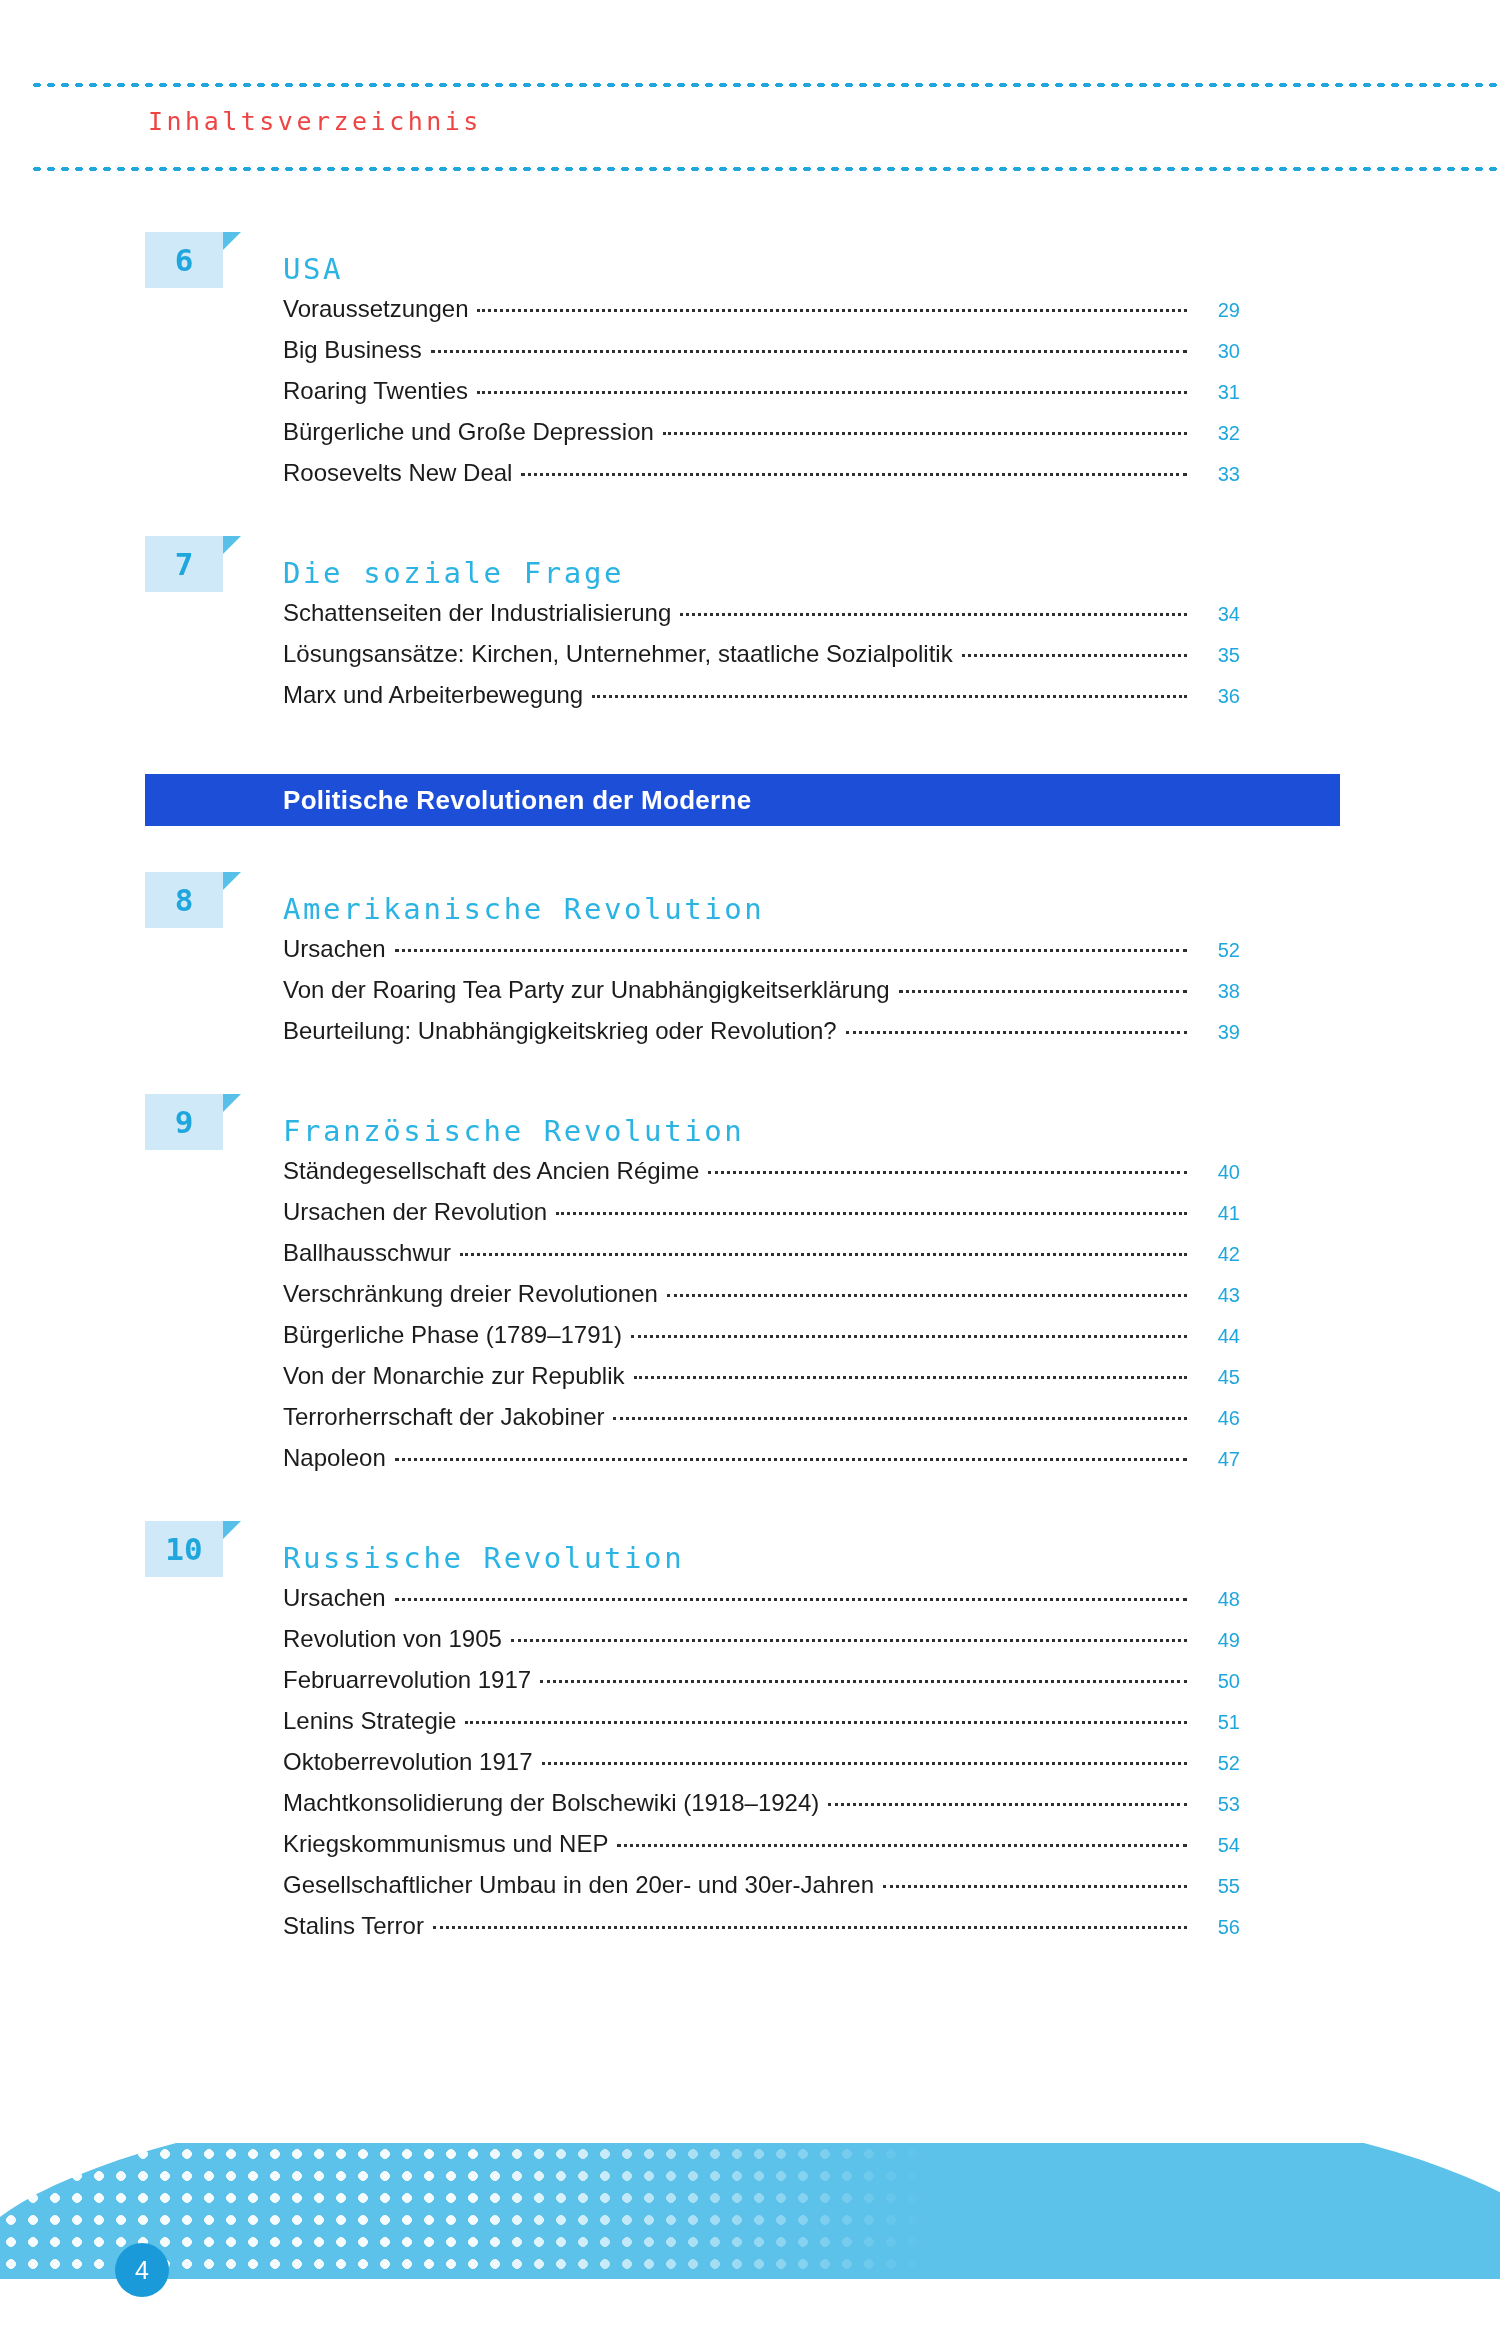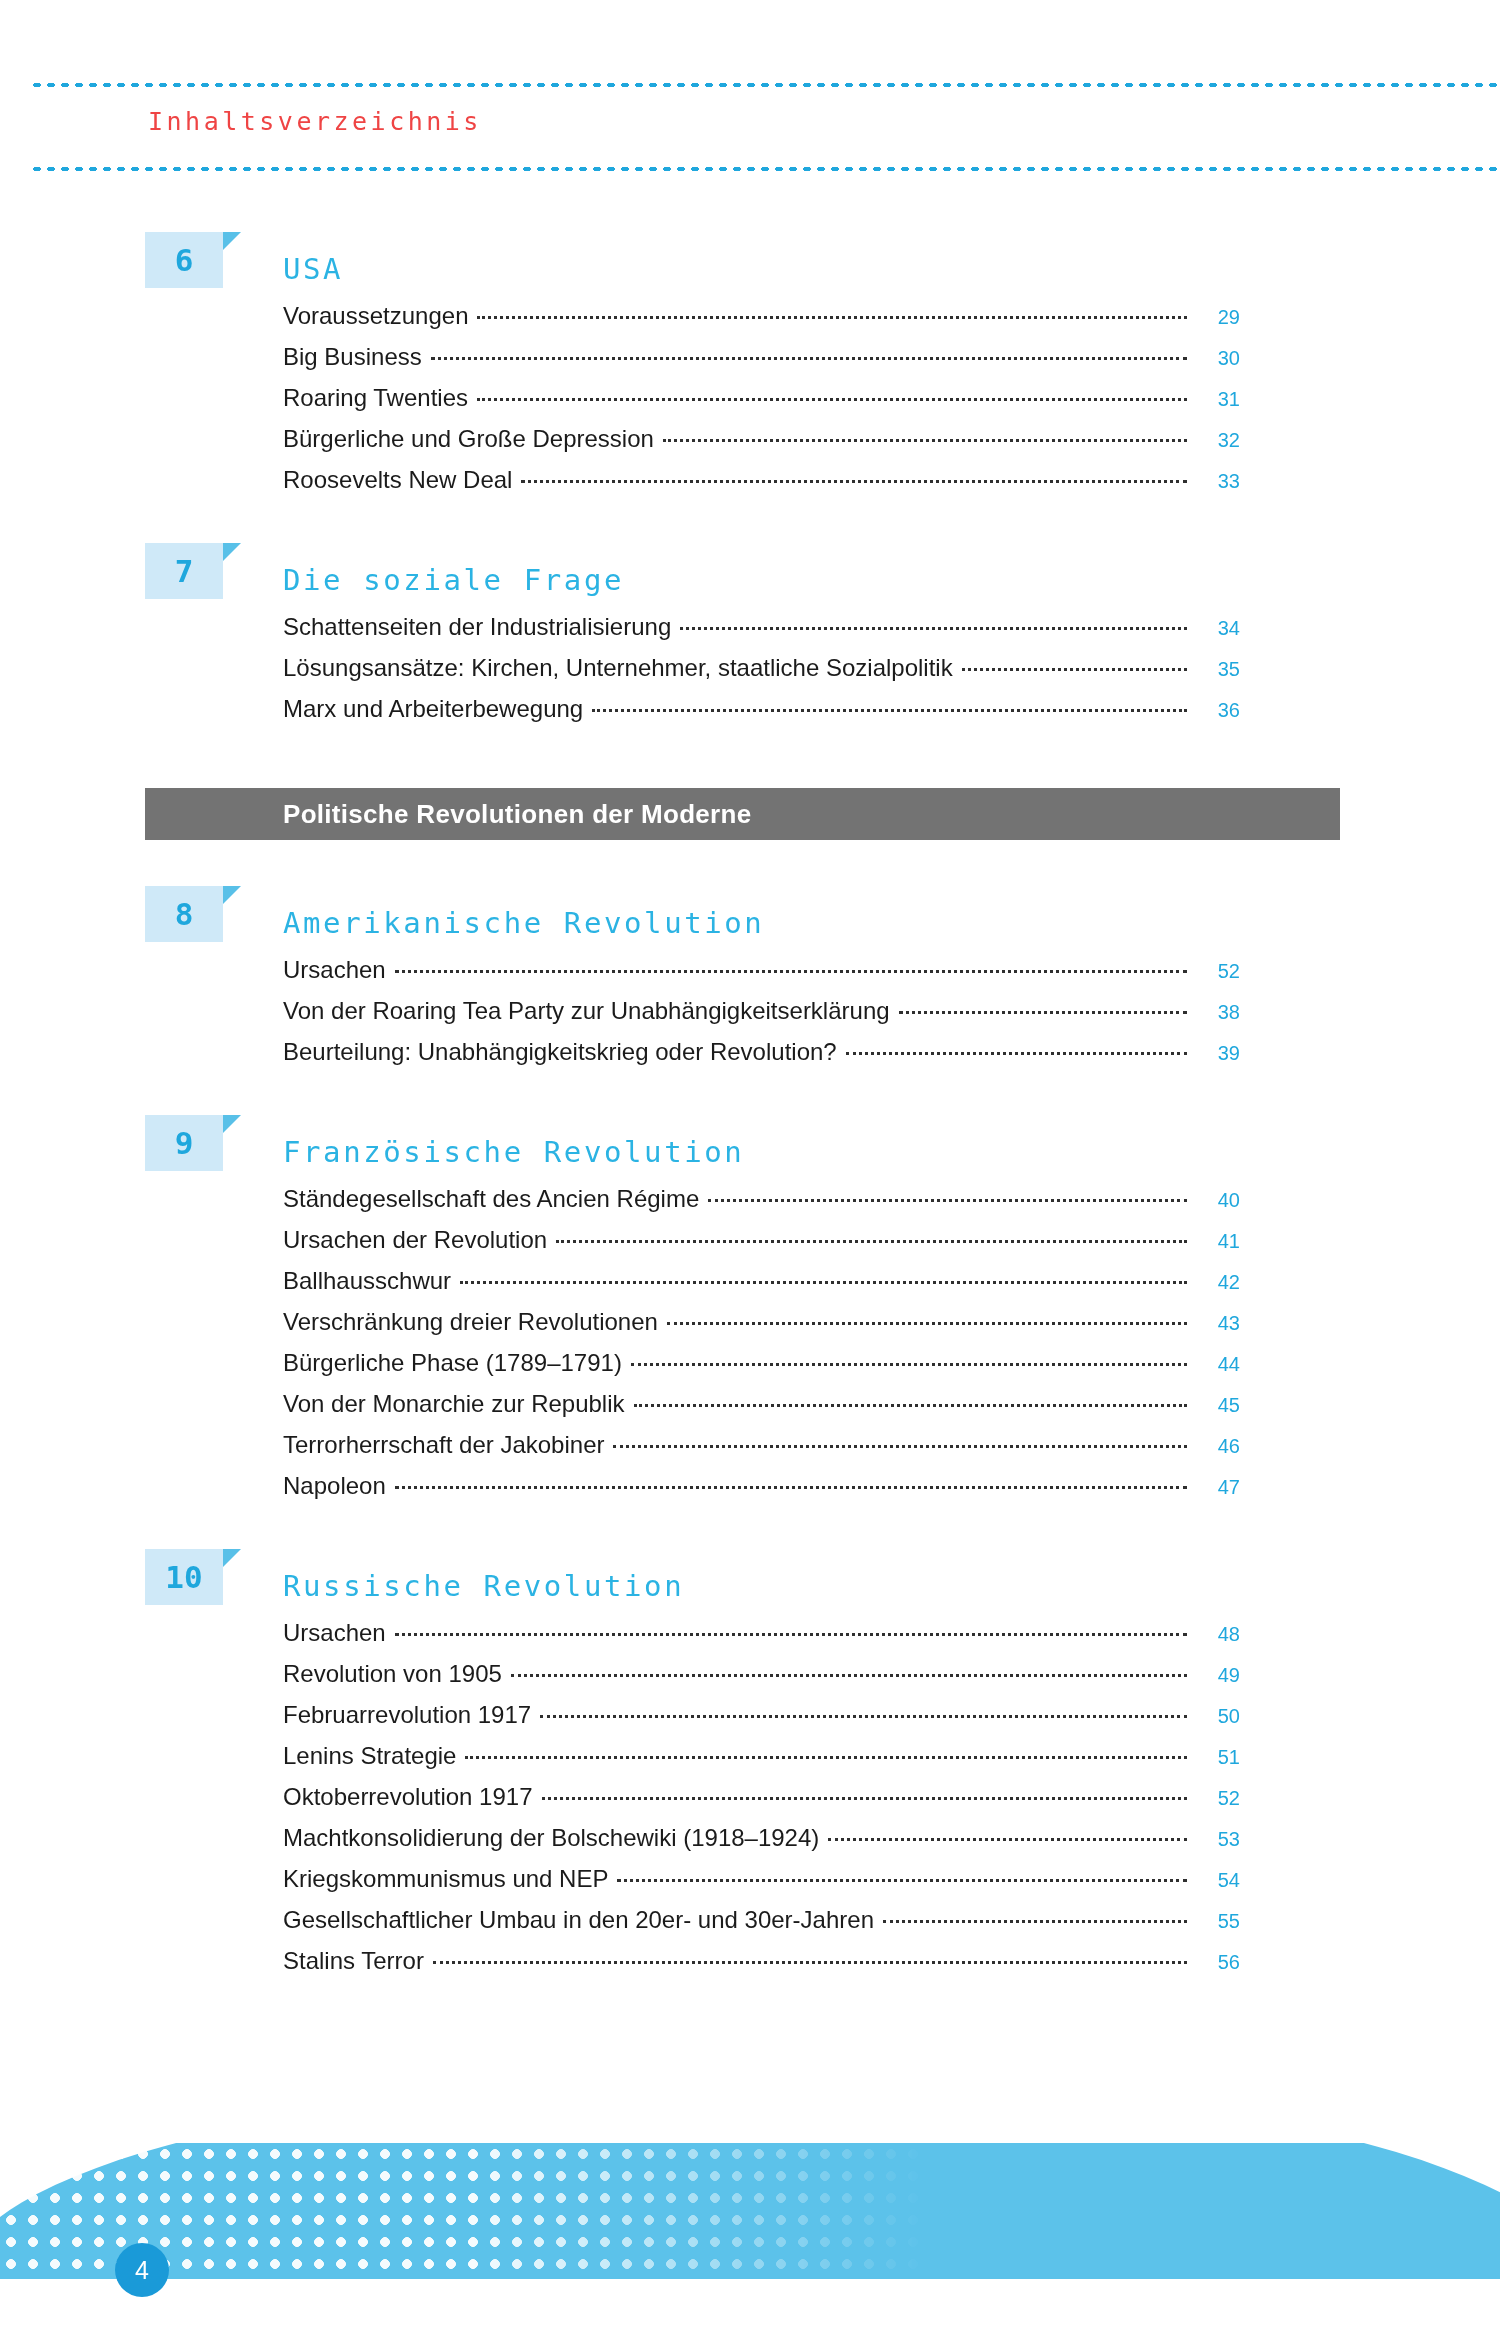--- a/index.html
+++ b/index.html
@@ -110,21 +110,21 @@
     font-size: 29px;
     letter-spacing: 2.6px;
     color: #2bb3e3;
     font-family: "DejaVu Sans Mono", monospace;
     font-weight: 400;
     white-space: nowrap;
   }
 
   
   .entries {
-    margin-top: 8px;
+    margin-top: 1px;
     padding-left: 283px;
     padding-right: 260px;
   }
   .entry {
     display: flex;
     align-items: baseline;
     height: 41px;
     font-size: 24px;
     color: #1b1b1b;
     white-space: nowrap;
@@ -147,21 +147,21 @@
     width: 44px;
     text-align: right;
   }
 
   
   .banner {
     margin: 52px 0 44px 0;
     margin-left: 145px;
     width: 1195px;
     height: 52px;
-    background: #737373;
+    background: #1d4ed8;
     display: flex;
     align-items: center;
   }
   .banner-text {
     padding-left: 138px;
     color: #ffffff;
     font-size: 26px;
     font-weight: bold;
     letter-spacing: 0.3px;
   }

